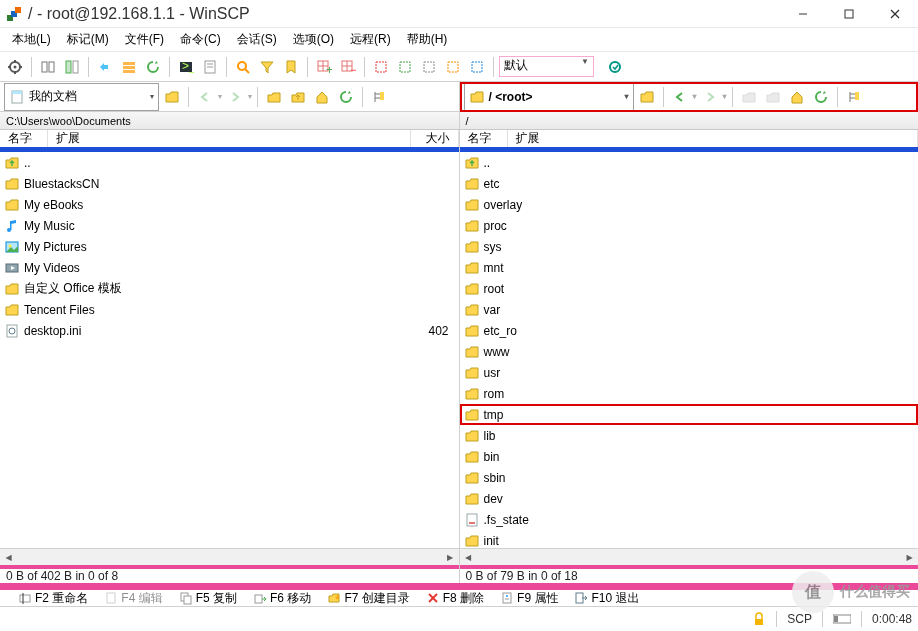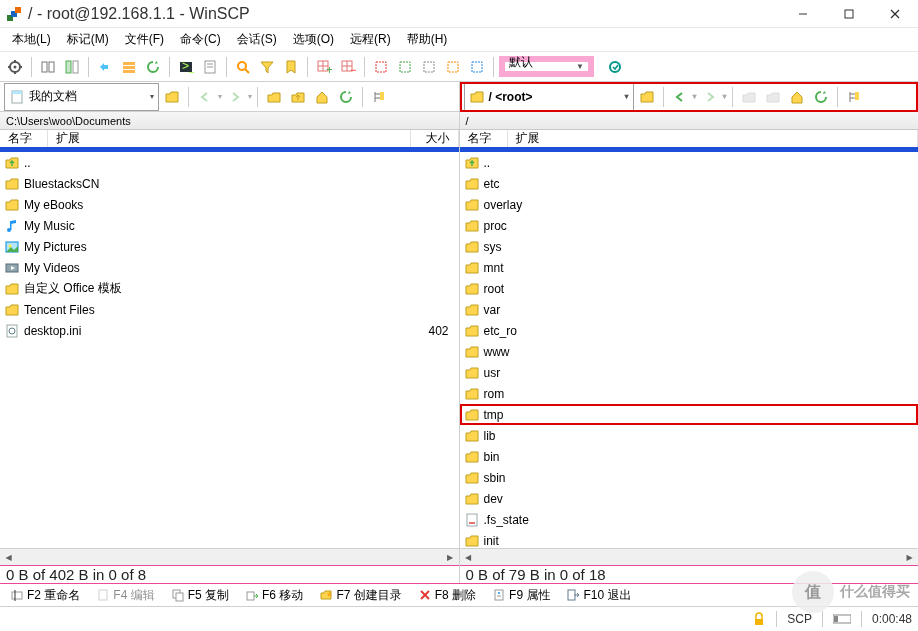--- a/index.html
+++ b/index.html
@@ -6,21 +6,21 @@
 body{background:#fff;width:918px;height:631px;overflow:hidden;display:flex;flex-direction:column;color:#000}
 .titlebar{height:28px;background:#fff;display:flex;align-items:center;padding:0 0 0 6px;border-bottom:1px solid #e8e8e8}
 .titlebar .app-icon{width:16px;height:16px;margin-right:6px}
 .titlebar .title{flex:1;color:#333;font-size:16px}
 .win-btn{width:46px;height:28px;display:flex;align-items:center;justify-content:center;cursor:pointer}
 .menubar{height:24px;display:flex;align-items:center;padding:0 4px;border-bottom:1px solid #e8e8e8}
 .menubar .menu-item{padding:3px 8px;cursor:pointer}
 .toolbar{height:30px;display:flex;align-items:center;padding:2px 4px;gap:2px;border-bottom:1px solid #d0d0d0}
 .tb-btn{width:22px;height:22px;display:flex;align-items:center;justify-content:center;cursor:pointer;border-radius:2px}
 .tb-sep{width:1px;height:20px;background:#ccc;margin:0 3px}
-.tb-combo{height:21px;min-width:95px;border:6px solid #f9a8d4;display:flex;align-items:flex-end;padding:0 4px;background:#fff;cursor:pointer}
+.tb-combo{height:21px;min-width:95px;border:1px solid #f9a8d4;display:flex;align-items:flex-start;padding:0 4px;background:#fff;cursor:pointer}
 .tb-combo .arrow{margin-left:auto;font-size:8px;color:#555}
 .panes{flex:1;display:flex;min-height:0}
 .pane{flex:1;display:flex;flex-direction:column;min-width:0;border-right:1px solid #d0d0d0}
 .pane:last-child{border-right:none}
 .pane-toolbar{height:30px;display:flex;align-items:center;padding:2px 4px;gap:2px;border-bottom:1px solid #d0d0d0}
 .path-combo{height:28px;border:1px solid #a0a0a0;display:flex;align-items:center;padding:0 4px;background:#fff;cursor:pointer;min-width:155px}
 .path-combo.wide{min-width:170px}
 .path-combo .ico{width:16px;height:16px;margin-right:4px}
 .path-combo .arrow{margin-left:auto;font-size:8px;color:#555}
 .highlight-red{outline:2px solid #d00;outline-offset:0px}
@@ -28,22 +28,22 @@
 .headers{height:22px;display:flex;border-bottom:5px solid #1d4ed8;background:#fff}
 .hcol{padding:3px 8px;border-right:1px solid #e0e0e0;cursor:pointer;display:flex;align-items:center}
 .filelist{flex:1;overflow-y:auto;overflow-x:hidden;background:#fff}
 .row{height:21px;display:flex;align-items:center;padding:0 4px;cursor:pointer}
 .row .ico{width:16px;height:16px;margin-right:4px;flex-shrink:0}
 .row .name{flex:0 0 auto}
 .row.hl{outline:2px solid #d00;outline-offset:-2px}
 .scroll-h{height:17px;background:#f0f0f0;border-top:1px solid #d0d0d0;display:flex;align-items:center}
 .scroll-h .sb-btn{width:17px;height:17px;display:flex;align-items:center;justify-content:center;background:#f0f0f0;cursor:pointer;font-size:8px;color:#606060}
 .scroll-h .track{flex:1;height:17px;background:#f0f0f0}
-.pane-status{height:18px;padding:0 6px;color:#222;font-size:15px;border-top:1px solid #ec4899;display:flex;align-items:center}
-.fnbar{height:24px;display:flex;align-items:center;padding:0 4px;gap:4px;border-top:1px solid #ec4899;border-bottom:1px solid #d0d0d0}
+.pane-status{height:18px;padding:0 6px;color:#222;font-size:12px;border-top:4px solid #ec4899;display:flex;align-items:center}
+.fnbar{height:24px;display:flex;align-items:center;padding:0 12px;gap:4px;border-top:7px solid #ec4899;border-bottom:1px solid #d0d0d0}
 .fn-btn{display:flex;align-items:center;gap:3px;padding:2px 6px;cursor:pointer}
 .fn-btn.disabled{opacity:.45;cursor:default}
 .statusbar{height:24px;display:flex;align-items:center;padding:0 6px;gap:10px;justify-content:flex-end;color:#333}
 .statusbar .lock{color:#d4a017}
 .statusbar .sep{width:1px;height:16px;background:#ccc}
 .watermark{position:absolute;right:8px;bottom:18px;opacity:.85;display:flex;align-items:center;gap:6px;pointer-events:none}
 .wm-badge{width:42px;height:42px;border-radius:50%;background:#eee;display:flex;align-items:center;justify-content:center;font-weight:bold;color:#888;font-size:16px}
 .wm-text{color:#999;font-size:14px;font-weight:bold}
 svg{display:block}
 </style>

